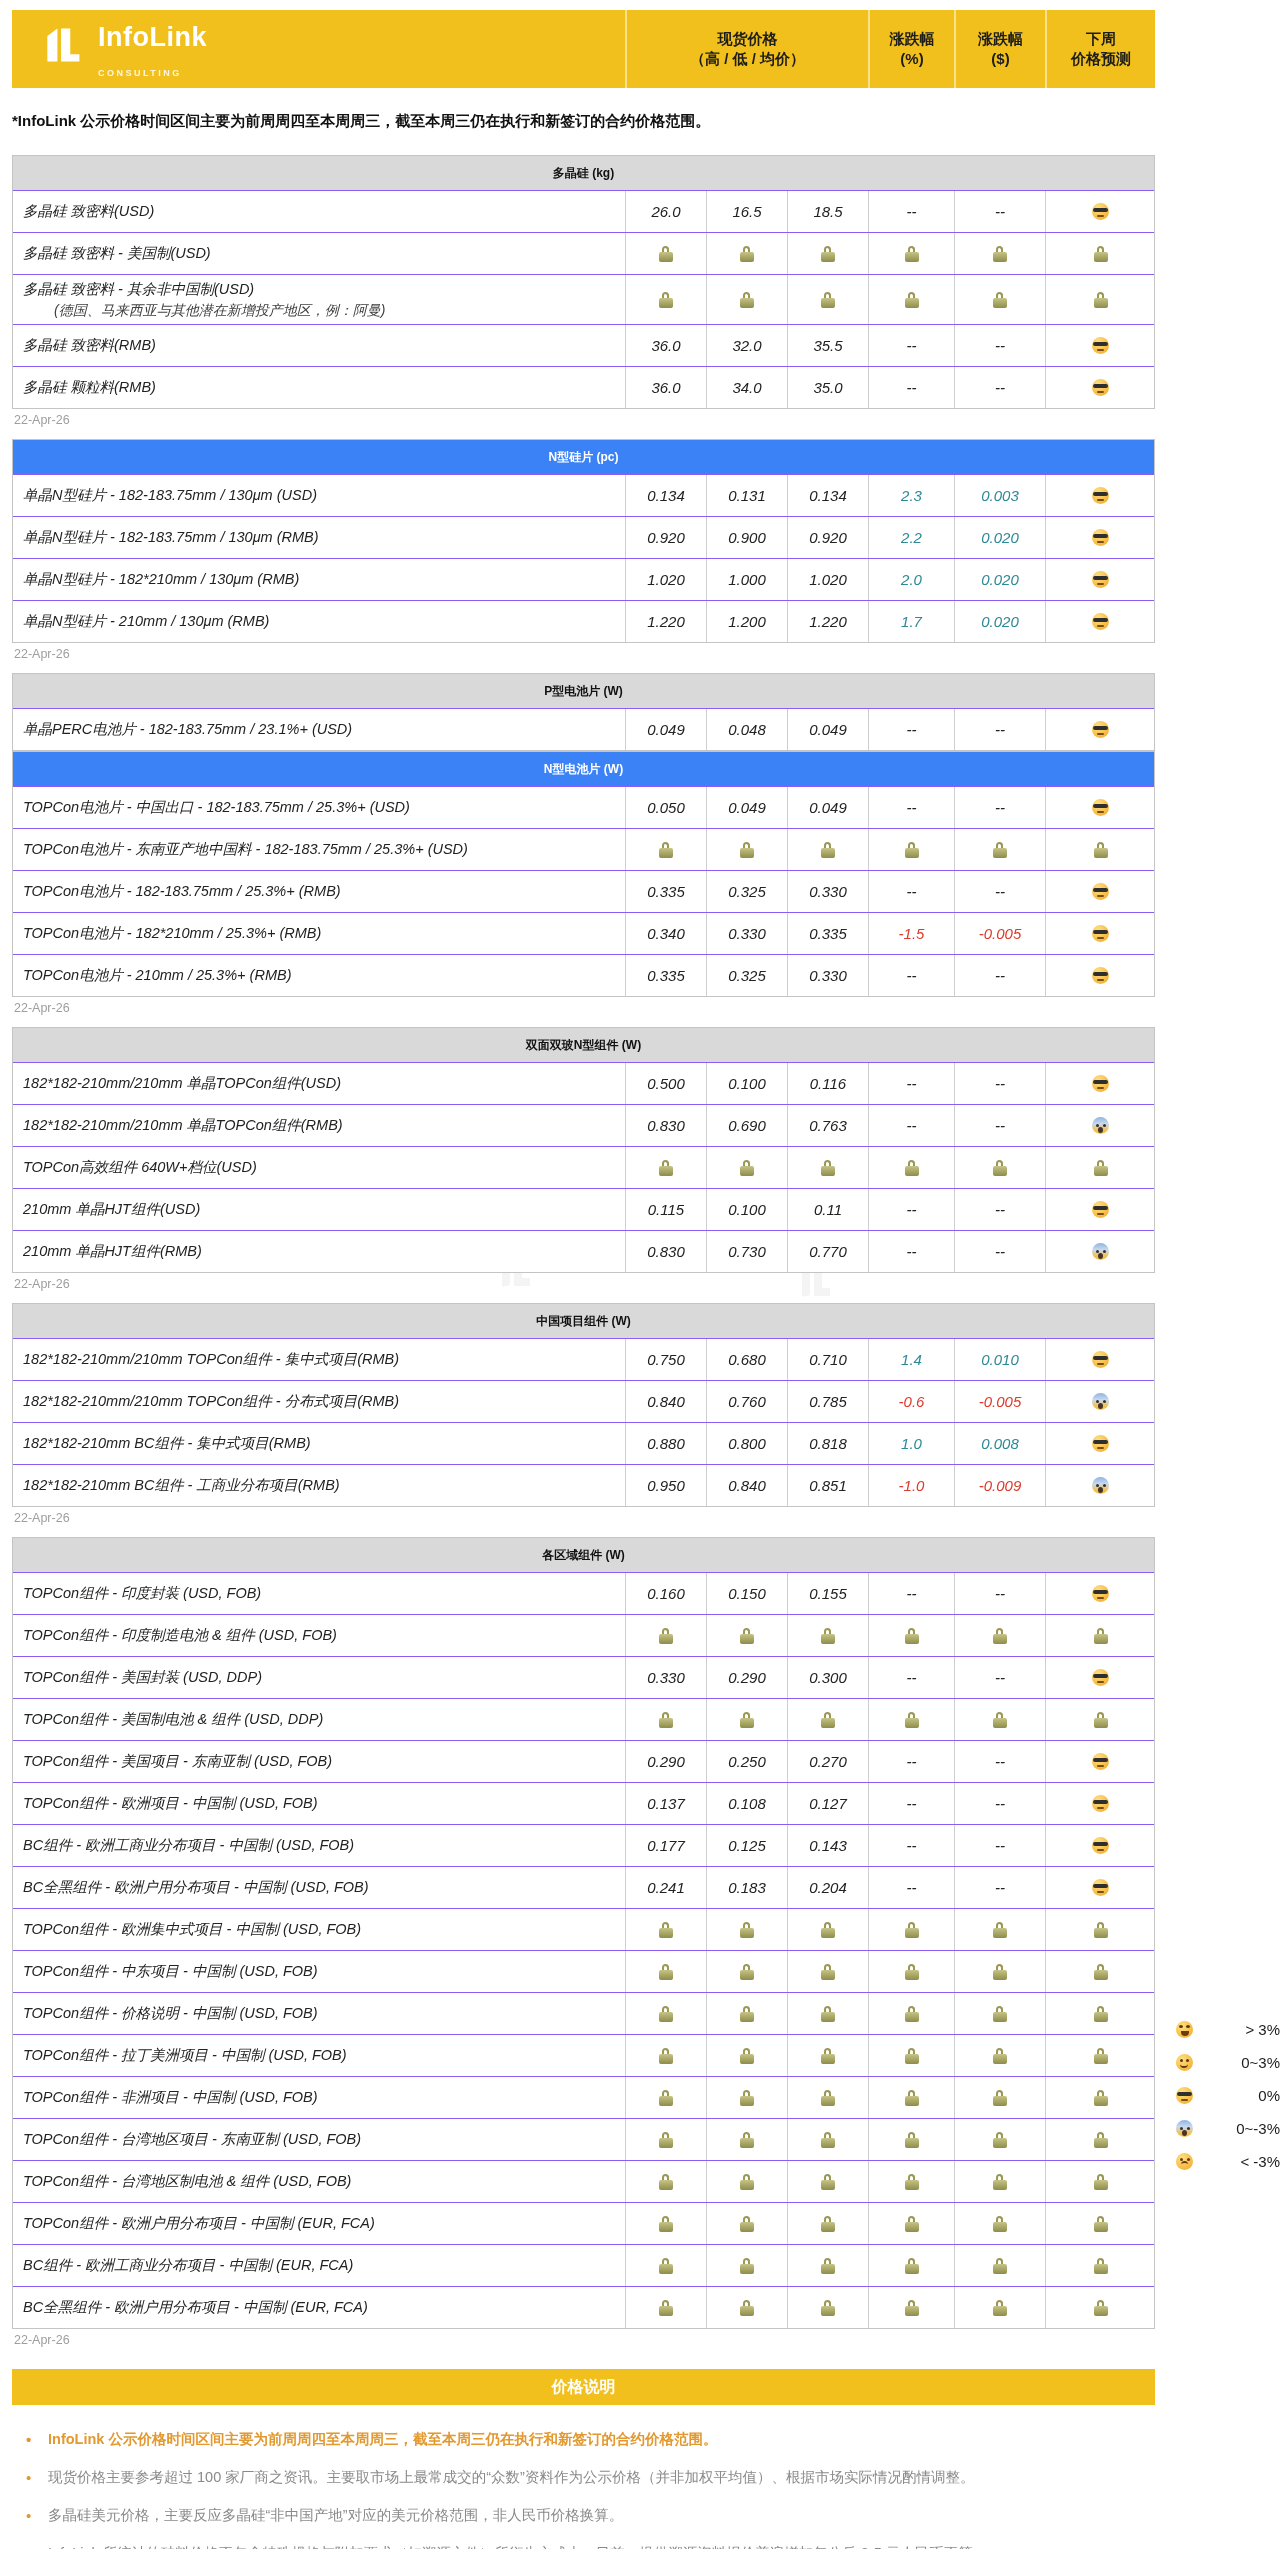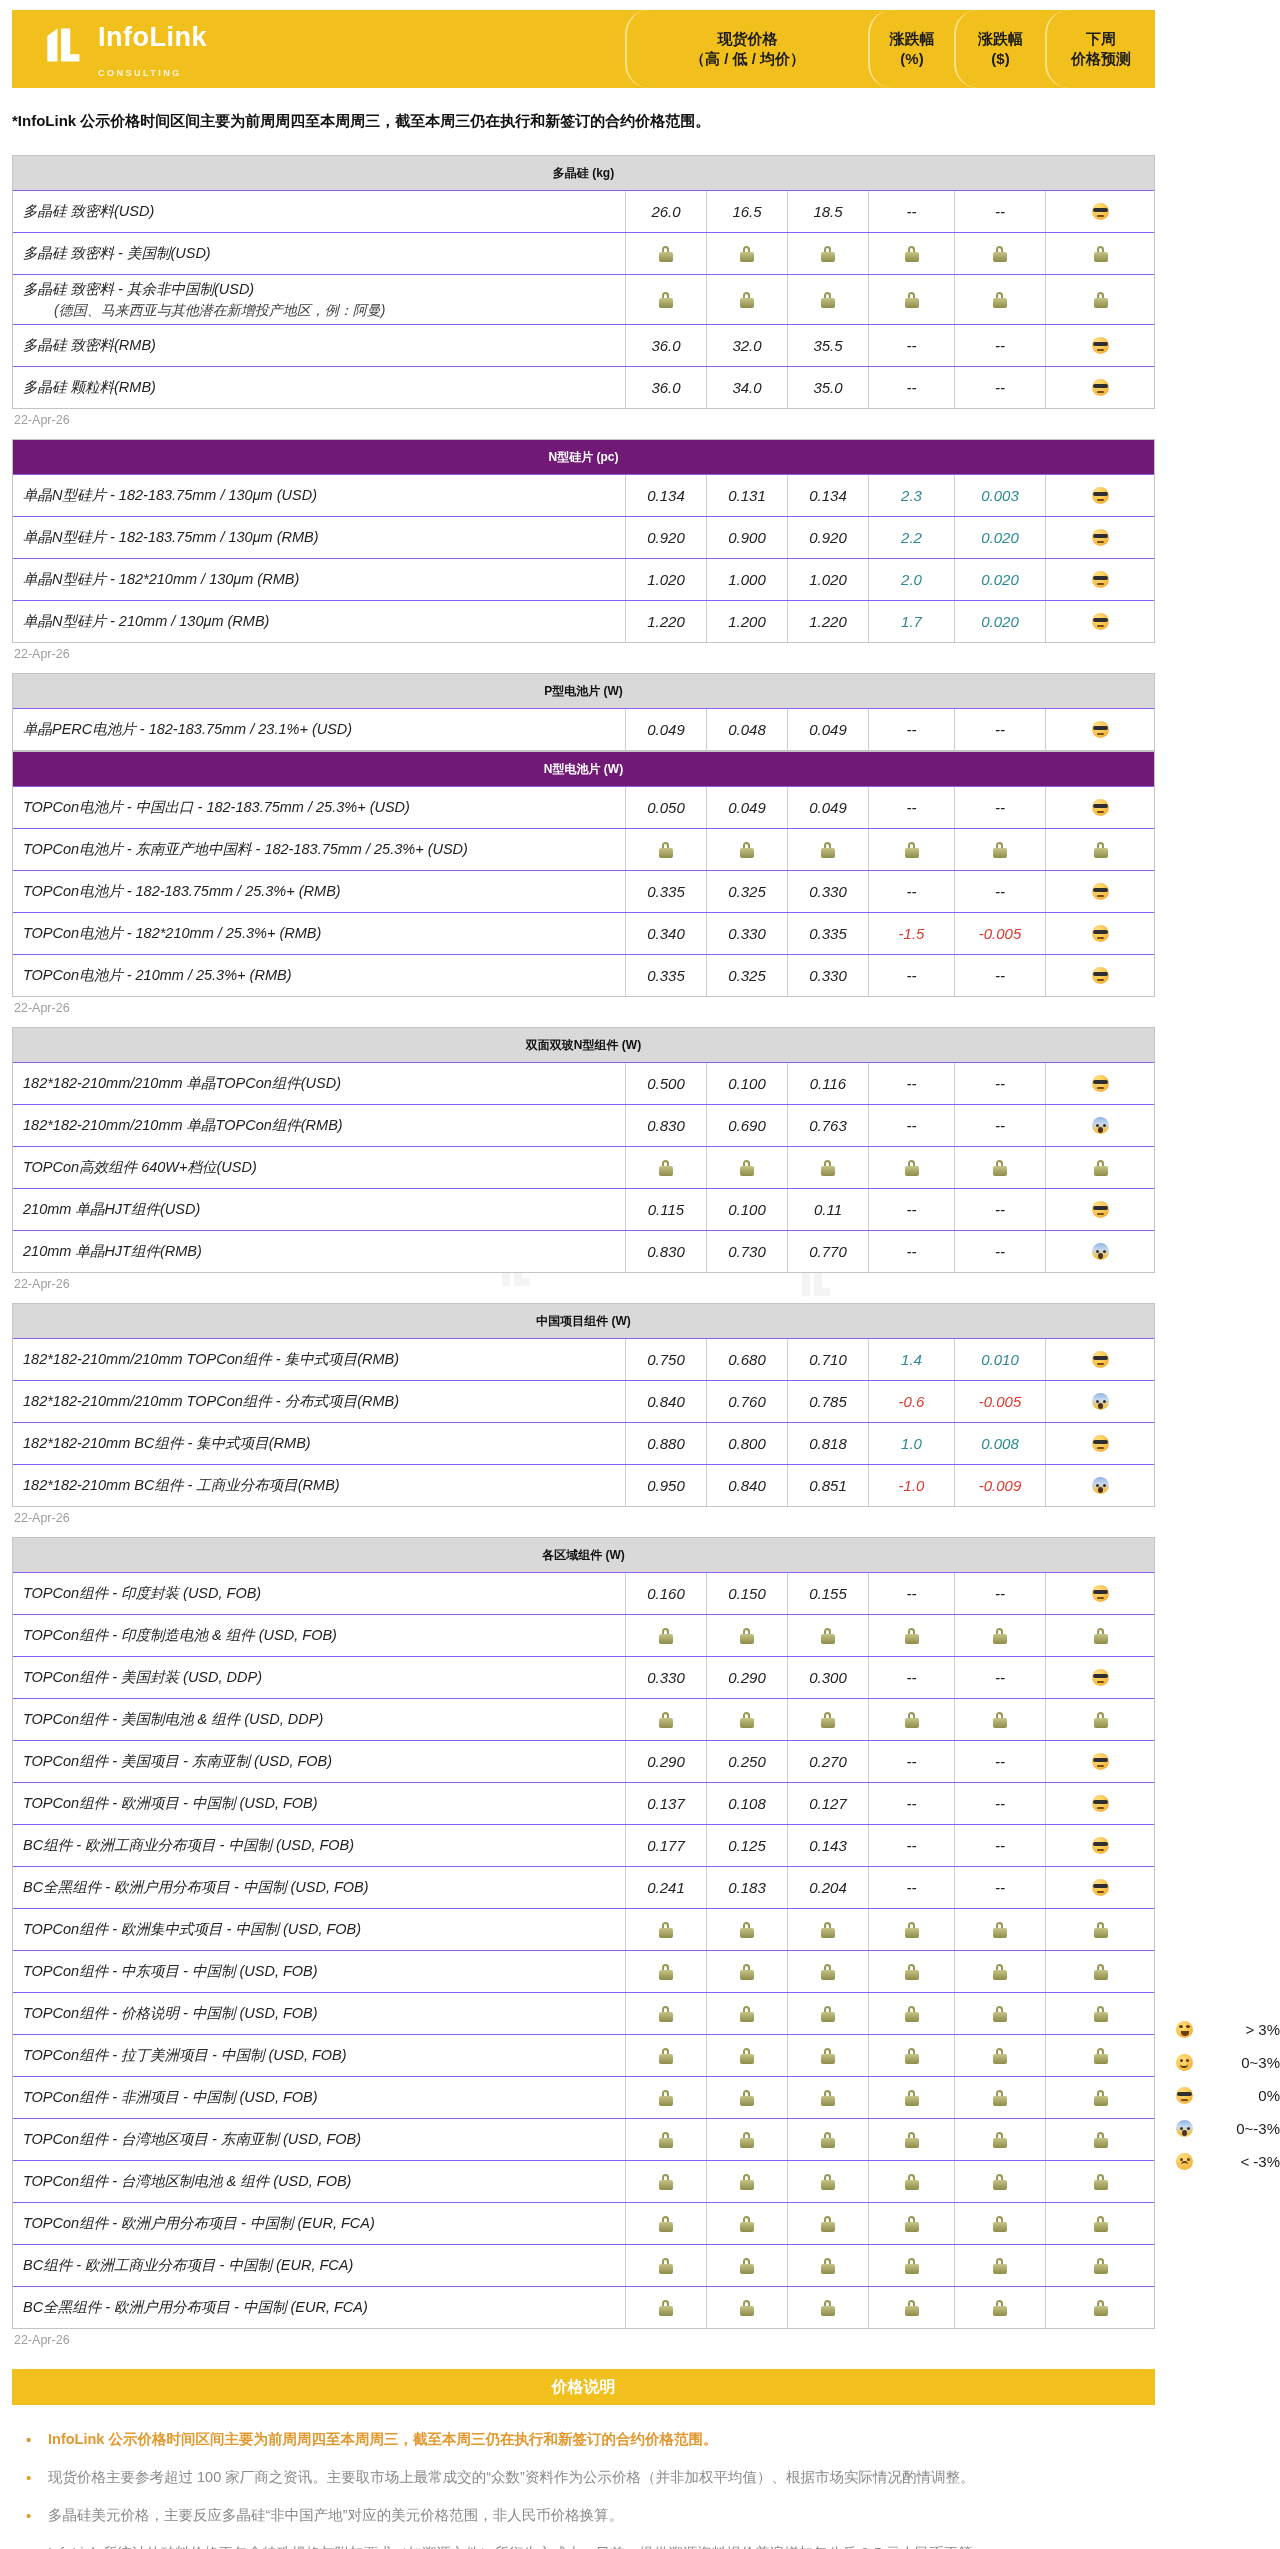--- a/index.html
+++ b/index.html
@@ -2,35 +2,35 @@
 <html><head>
 <meta charset="utf-8">
 <style>
   html,body{margin:0;padding:0;background:#fff;}
   body{width:1280px;font-family:"Liberation Sans","DejaVu Sans",sans-serif;color:#1c1c1c;position:relative;}
   .page{position:relative;width:1280px;padding:10px 0 30px 12px;box-sizing:border-box;}
 
   
   .topbar{display:grid;grid-template-columns:613px 243px 86px 91px 110px;height:78px;background:#f2c01d;width:1143px;}
   .topbar .hc{display:flex;flex-direction:column;align-items:center;justify-content:center;
-    font-weight:bold;font-size:15px;color:#1d1d1b;line-height:1.35;border-left:2px solid #fbe28a;text-align:center;border-radius:24px;}
+    font-weight:bold;font-size:15px;color:#1d1d1b;line-height:1.35;border-left:2px solid #fbe28a;text-align:center;}
   .topbar .brand-cell{flex-direction:row;justify-content:flex-start;border-left:none;padding-left:28px;gap:14px;}
   .brand-text{display:flex;flex-direction:column;align-items:flex-start;}
   .brand-name{color:#fff;font-size:27px;font-weight:bold;letter-spacing:.5px;}
   .brand-sub{color:rgba(255,255,255,.85);font-size:9px;letter-spacing:2.5px;margin-top:12px;}
 
   
   .note{width:1143px;padding:24px 0;font-weight:bold;font-size:15px;color:#111;}
 
   
   .sec{position:relative;width:1143px;margin-bottom:4px;}
   .tbl{border:1px solid #c4c4c4;}
   .sec-h{height:34px;display:flex;align-items:center;justify-content:center;font-weight:bold;font-size:12px;}
   .sec-h.light{background:#d9d9d9;color:#111;}
-  .sec-h.dark{background:#701a75;color:#fff;text-align:right;}
+  .sec-h.dark{background:#3b82f6;color:#fff;text-align:right;}
   .row{display:grid;grid-template-columns:612px 81px 81px 81px 86px 91px 110px;align-items:stretch;background:#fff;border-top:1px solid #8b5cf6;font-style:italic;}
   .row:first-of-type{border-top:none;}
   .c{display:flex;justify-content:center;align-items:center;min-height:33px;border-left:1px solid #cfcfcf;font-size:15px;color:#222;}
   .c.label{justify-content:flex-start;border-left:none;padding:4px 10px;font-size:14.5px;line-height:1.45;
     display:flex;flex-direction:column;align-items:flex-start;justify-content:center;}
   .c .sub{font-size:14px;color:#404040;margin-left:31px;}
   .c.pos{color:#2e8996;}
   .c.neg{color:#dc3a2d;}
   .date{font-size:12.5px;color:#9e9e9e;padding:4px 2px 8px;}
 

